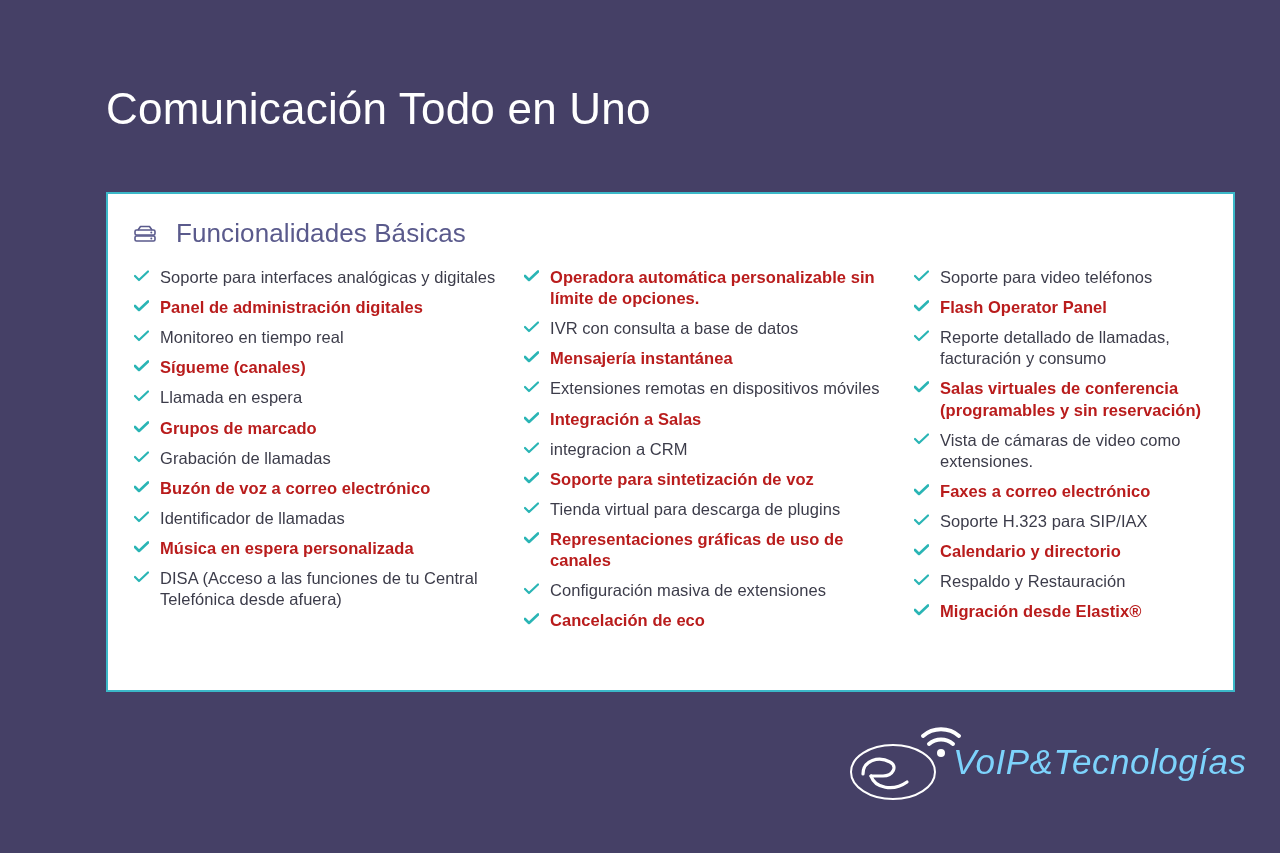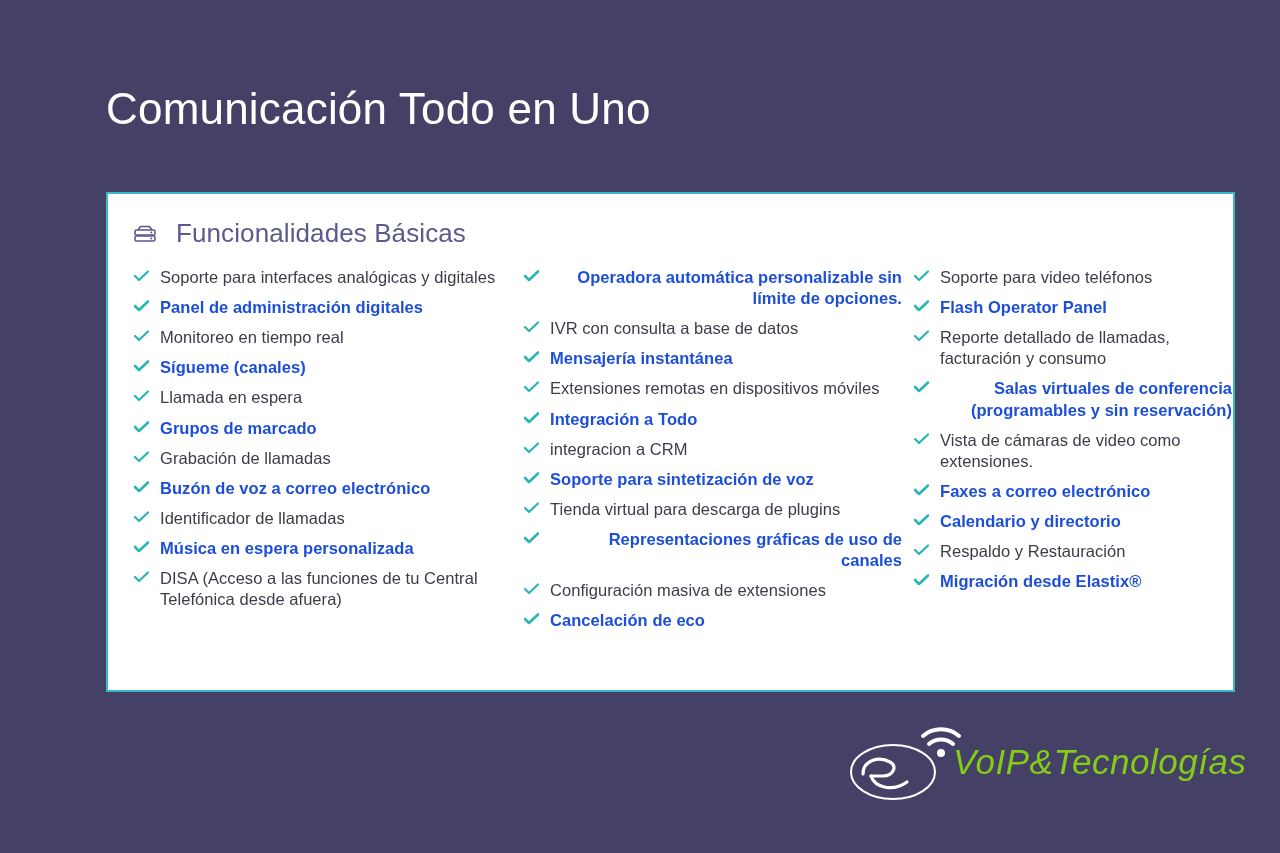--- a/index.html
+++ b/index.html
@@ -81,38 +81,37 @@
     line-height: 1;
   }
   .check svg { display: block; }
   .ftext {
     font-size: 16.5px;
     color: #3c3c4a;
     letter-spacing: 0.05px;
   }
   .ftext.bold {
     font-weight: bold;
-    color: #1d4ed8;
-    text-align: right;
+    color: #b91c1c;
   }
 
   
   .logo {
     position: absolute;
     left: 845px;
     top: 712px;
     width: 370px;
     height: 95px;
   }
   .logo-text {
     position: absolute;
     left: 108px;
     top: 30px;
     font-size: 35px;
-    color: #84cc16;
+    color: #7dd3fc;
     font-weight: 400;
     letter-spacing: 0.5px;
     white-space: nowrap;
     font-style: italic;
   }
   .logo svg { position: absolute; left: 0; top: 0; }
 </style>
 </head>
 <body>
 
@@ -258,21 +257,21 @@
             </svg>
           </span>
         <span class="ftext">Extensiones remotas en dispositivos móviles</span>
       </div>
       <div class="feature">
         <span class="check">
             <svg width="15" height="12" viewBox="0 0 15 12">
               <path d="M1 6 L5 10 L14 1.5" fill="none" stroke="#2ab5b5" stroke-width="2.6" stroke-linecap="round" stroke-linejoin="round"></path>
             </svg>
           </span>
-        <span class="ftext bold">Integración a Todo</span>
+        <span class="ftext bold">Integración a Salas</span>
       </div>
       <div class="feature">
         <span class="check">
             <svg width="15" height="12" viewBox="0 0 15 12">
               <path d="M1 6 L5 10 L14 1.5" fill="none" stroke="#2ab5b5" stroke-width="2.2" stroke-linecap="round" stroke-linejoin="round"></path>
             </svg>
           </span>
         <span class="ftext">integracion a CRM</span>
       </div>
       <div class="feature">
@@ -358,20 +357,28 @@
           </span>
         <span class="ftext">Vista de cámaras de video como extensiones.</span>
       </div>
       <div class="feature">
         <span class="check">
             <svg width="15" height="12" viewBox="0 0 15 12">
               <path d="M1 6 L5 10 L14 1.5" fill="none" stroke="#2ab5b5" stroke-width="2.6" stroke-linecap="round" stroke-linejoin="round"></path>
             </svg>
           </span>
         <span class="ftext bold">Faxes a correo electrónico</span>
+      </div>
+      <div class="feature">
+        <span class="check">
+            <svg width="15" height="12" viewBox="0 0 15 12">
+              <path d="M1 6 L5 10 L14 1.5" fill="none" stroke="#2ab5b5" stroke-width="2.2" stroke-linecap="round" stroke-linejoin="round"></path>
+            </svg>
+          </span>
+        <span class="ftext">Soporte H.323 para SIP/IAX</span>
       </div>
       <div class="feature">
         <span class="check">
             <svg width="15" height="12" viewBox="0 0 15 12">
               <path d="M1 6 L5 10 L14 1.5" fill="none" stroke="#2ab5b5" stroke-width="2.6" stroke-linecap="round" stroke-linejoin="round"></path>
             </svg>
           </span>
         <span class="ftext bold">Calendario y directorio</span>
       </div>
       <div class="feature">

